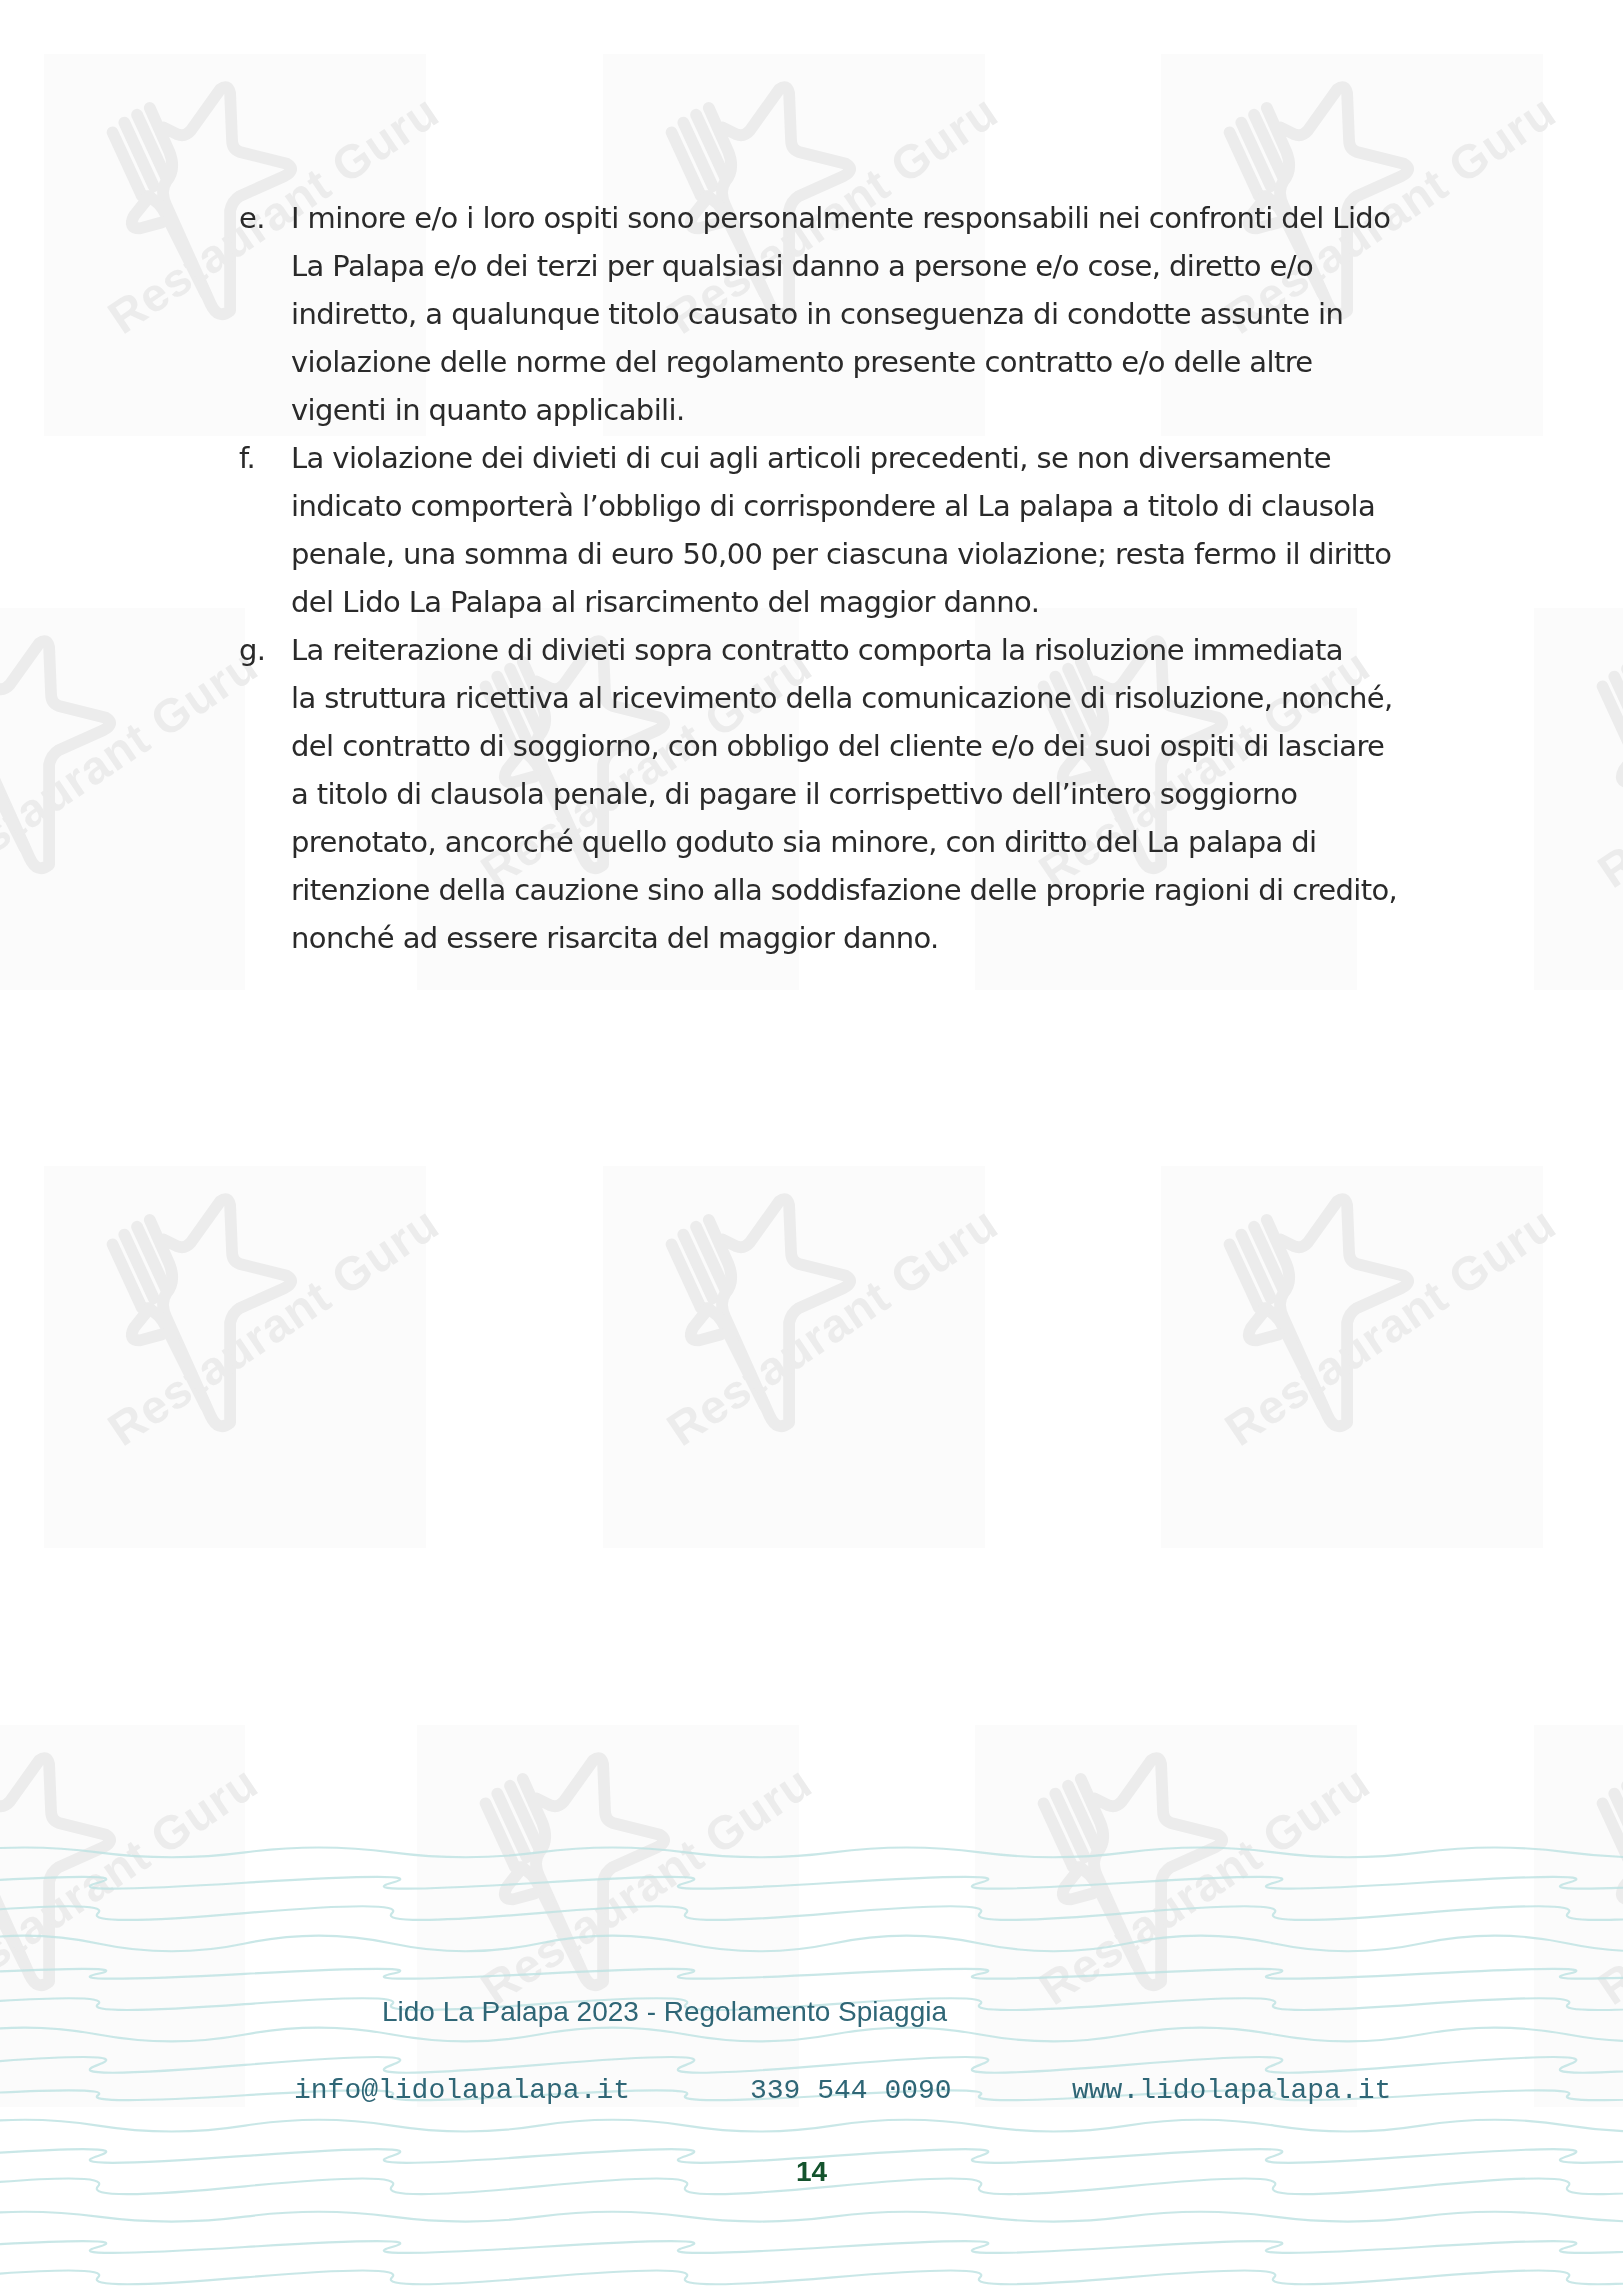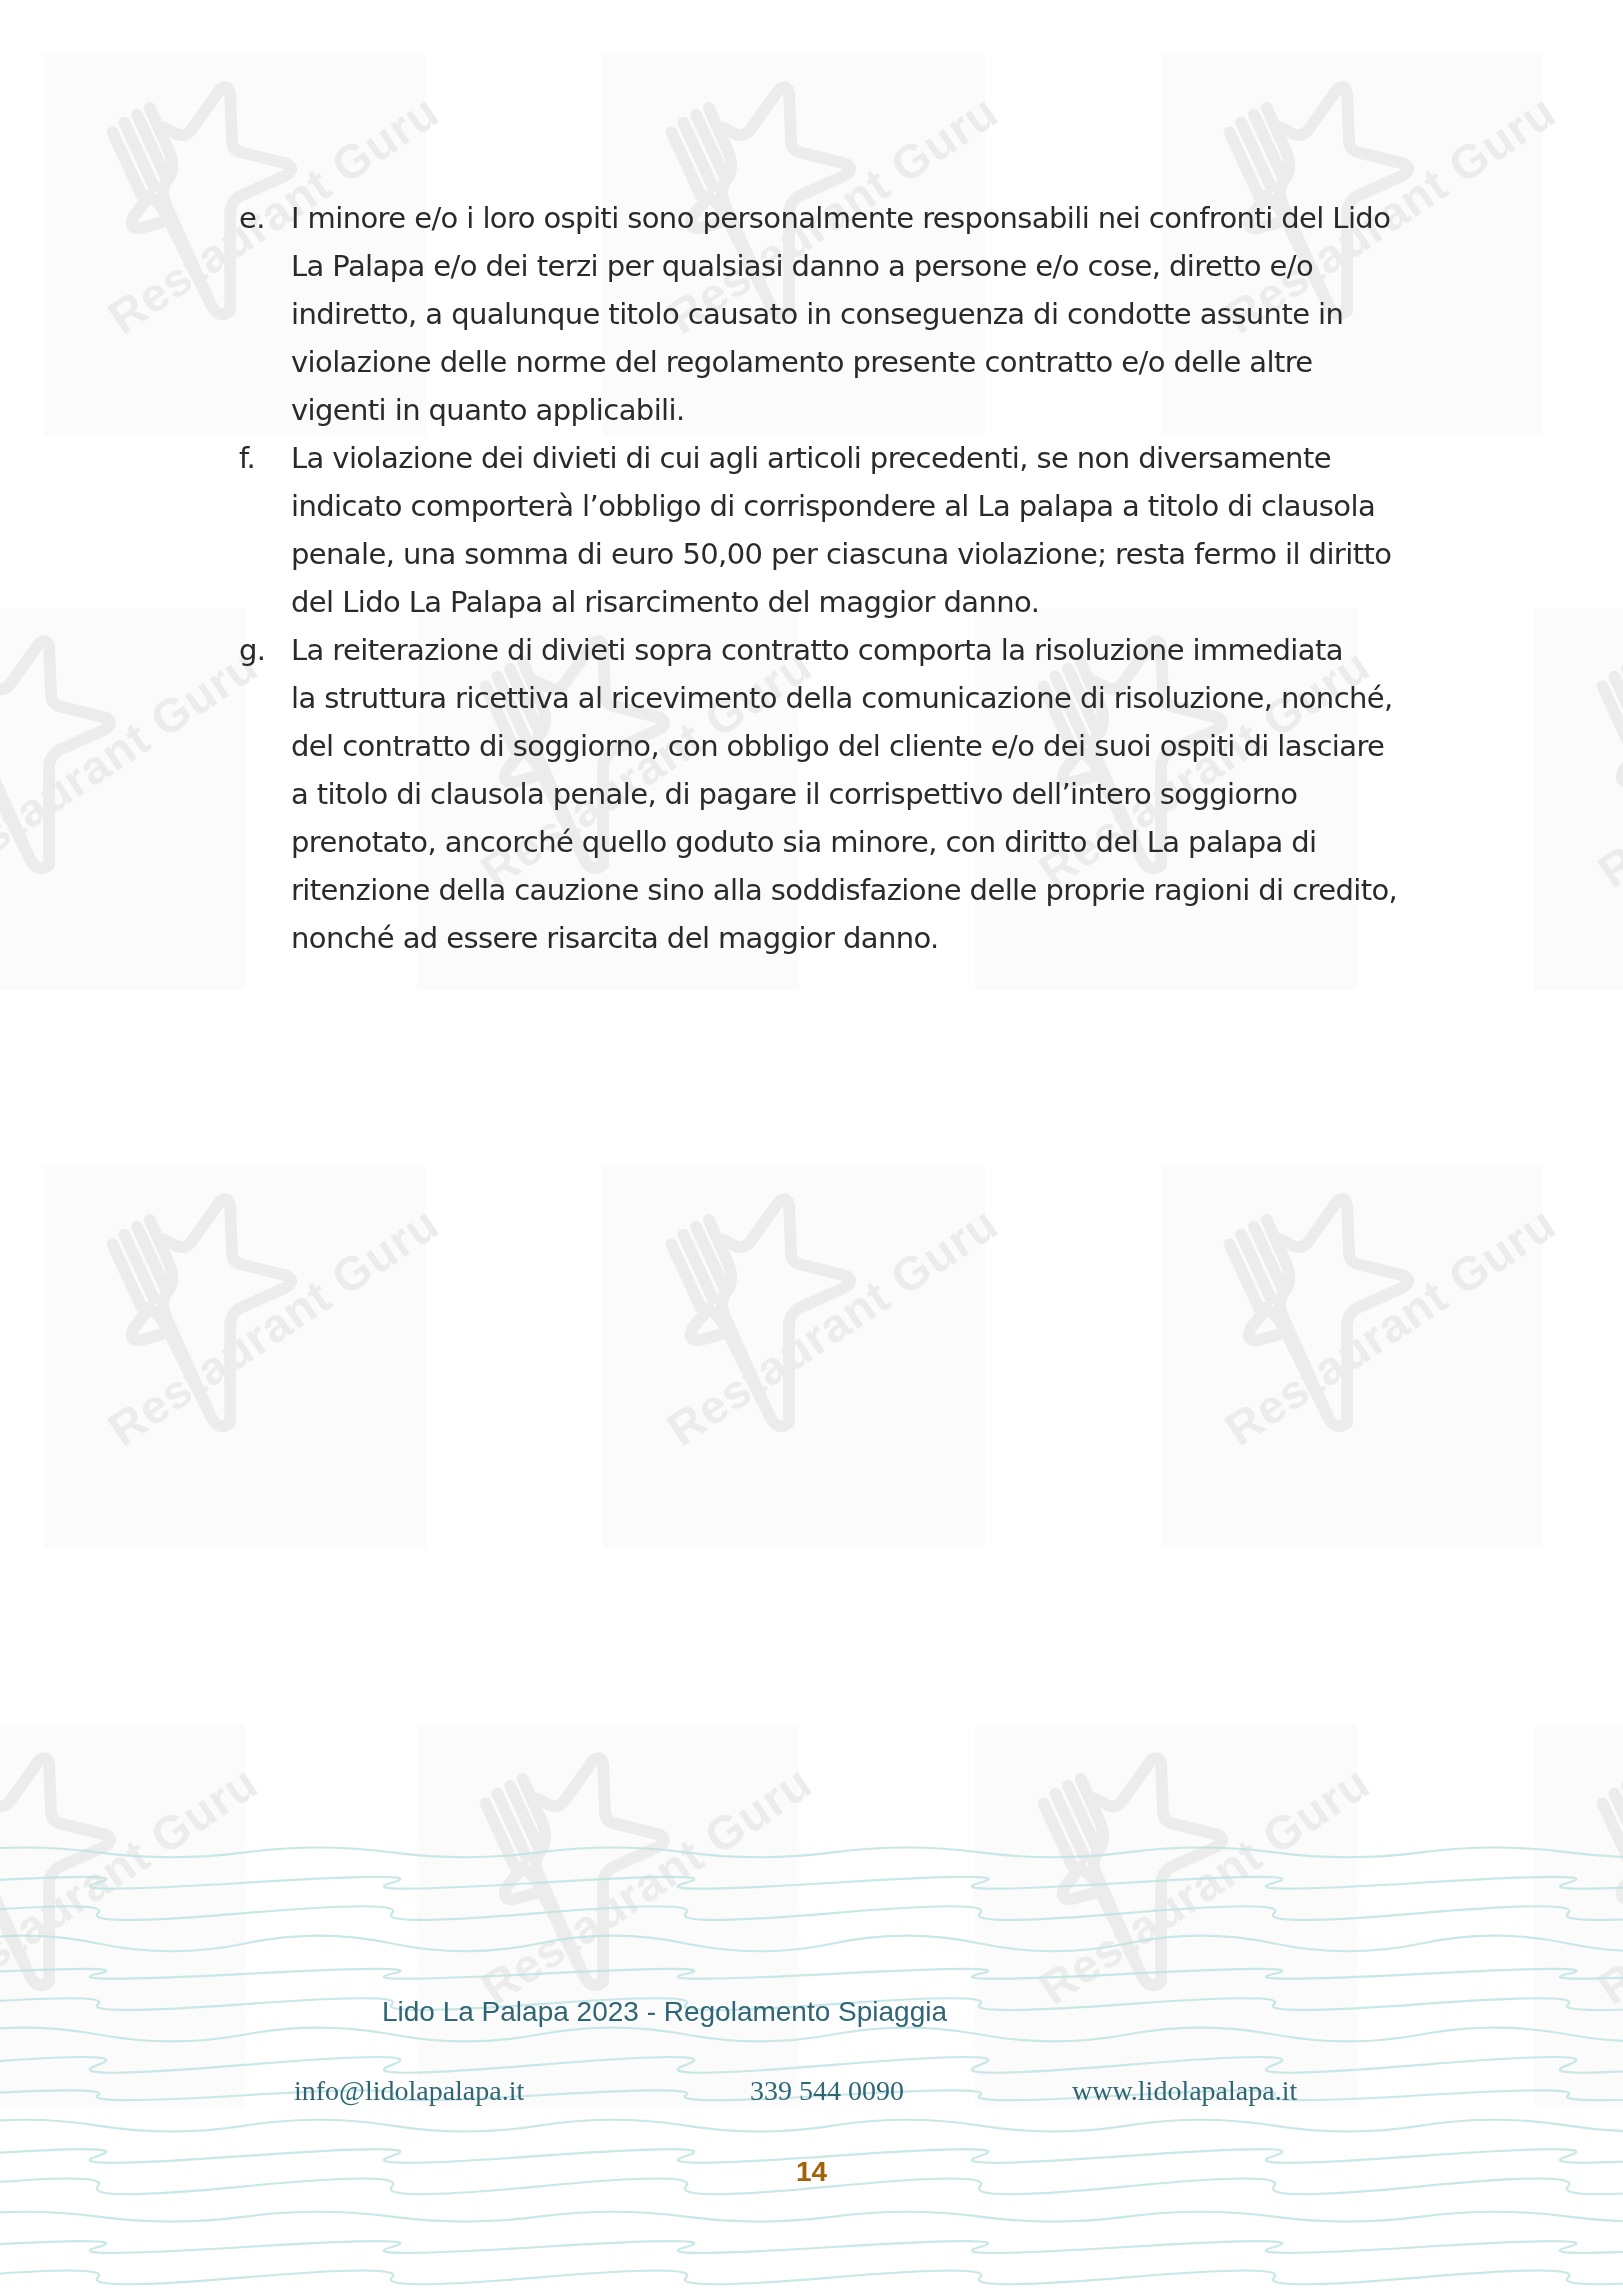--- a/index.html
+++ b/index.html
@@ -83,37 +83,37 @@
       width: 1329px;
       top: 1996px;
       text-align: center;
       font-family: "Liberation Sans", sans-serif;
       font-size: 28px;
       color: #2f6676;
     }
     .footer-row {
       position: absolute;
       top: 2075px;
-      font-family: Liberation Serif, serif;
+      font-family: Liberation Mono, monospace;
       font-size: 28px;
       color: #2f6676;
     }
     .footer-email { left: 294px; }
     .footer-phone { left: 750px; }
     .footer-web   { left: 1072px; }
     .page-number {
       position: absolute;
       left: 0;
       width: 1623px;
       top: 2156px;
       text-align: center;
       font-family: "Liberation Sans", sans-serif;
       font-weight: bold;
       font-size: 28px;
-      color: #a16207;
+      color: #14532d;
     }
   </style>
 </head>
 <body>
 
 <div class="page">
 
   <div id="watermarks">
       <div class="watermark" style="left: 44px; top: 54px;"><span><svg viewBox="0 0 390 390" xmlns="http://www.w3.org/2000/svg">
             <g fill="none" stroke="#ececec" stroke-width="12" stroke-linecap="round" stroke-linejoin="round">

